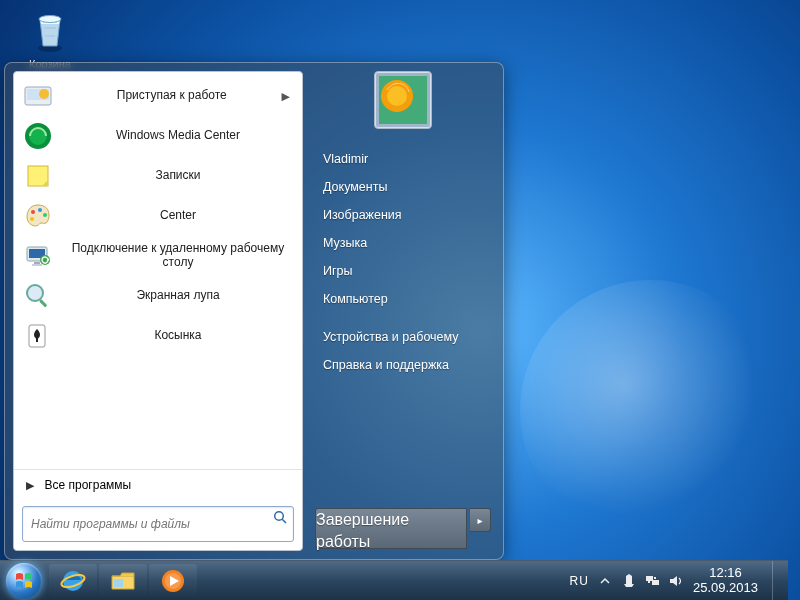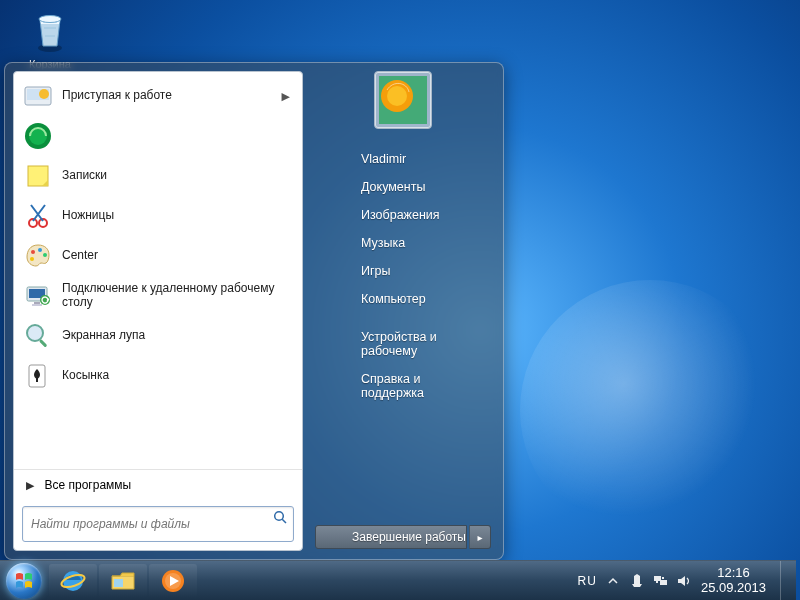--- a/index.html
+++ b/index.html
@@ -29,21 +29,21 @@
     box-shadow: 0 4px 18px rgba(0,0,0,0.45);
     display: flex; gap: 8px;
   }
   .left-pane {
     width: 290px; background: #fff; border-radius: 4px;
     display: flex; flex-direction: column; border:1px solid #b8c3cf;
   }
   .program-list { flex: 1; padding: 4px 2px; overflow:hidden; }
   .prog-item {
     display: flex; align-items: center; padding: 4px 6px; border-radius: 3px;
-    font-size: 12px; color: #202020; cursor: default; min-height: 40px;
+    font-size: 12px; color: #202020; cursor: default; min-height: 40px; text-align: center;
   }
   .prog-item .pic { width: 32px; height: 32px; margin-right: 8px; flex-shrink: 0; border-radius:3px; display:flex;align-items:center;justify-content:center; }
   .prog-item .lbl { flex: 1; line-height: 1.15; }
   .prog-item .chev { color:#555; font-size:11px; padding-right:4px; }
   .all-progs {
     display:flex; align-items:center; gap:10px; padding:8px 12px; font-size:12px;
     border-top:1px solid #e3e3e3; cursor:default;
   }
   .search-row { padding: 6px 8px 8px; }
   .search-box {
@@ -61,38 +61,37 @@
   .user-pic {
     width: 58px; height: 58px; border-radius:4px; padding:3px;
     background: rgba(255,255,255,0.55); border:1px solid #a8b8c8;
     box-shadow: inset 0 0 0 1px rgba(255,255,255,0.6);
     display:flex; align-items:center; justify-content:center;
   }
   .right-list { display:flex; flex-direction:column; padding: 0 4px; }
   .r-item {
     font-size: 12.5px; color: #fff; padding: 7px 8px; border-radius:3px; cursor:default;
     text-shadow: 0 1px 1px rgba(0,0,0,0.4);
-    margin-left: 38px;
   }
   .r-gap { height: 10px; }
   .shutdown-row { margin-top:auto; padding: 6px 4px 2px; display:flex; gap:2px; }
   .shutdown-btn {
-    flex:1; height:24px; font-size:12px; color:#fff; text-align:right; line-height:22px;
+    flex:1; height:41px; font-size:16px; color:#fff; text-align:left; line-height:22px;
     background: linear-gradient(#7a8796,#5a6876); border:1px solid #3e4a56; border-radius:3px 0 0 3px;
     text-shadow:0 1px 1px rgba(0,0,0,0.4);
   }
   .shutdown-arrow {
     width:22px; height:24px; background: linear-gradient(#7a8796,#5a6876);
     border:1px solid #3e4a56; border-left:1px solid #4a5764; border-radius:0 3px 3px 0;
     color:#fff; font-size:10px; display:flex;align-items:center;justify-content:center;
   }
 
   
   .taskbar {
-    position:absolute; left:0; right:4px; bottom:0; height:40px;
+    position:absolute; left:0; right:12px; bottom:0; height:40px;
     background: linear-gradient(#4f6a86, #2c4660 50%, #1c3248);
     border-top:1px solid rgba(255,255,255,0.2);
     display:flex; align-items:center; padding-right:6px;
   }
   .start-orb {
     width:48px; height:40px; display:flex; align-items:center; justify-content:center; cursor:default;
   }
   .orb {
     width:36px; height:36px; border-radius:50%;
     background: radial-gradient(circle at 35% 30%, #fff 0%, #a3d4ff 18%, #2976c6 55%, #0a3d74 100%);
@@ -147,43 +146,34 @@
         </div>
 
         <div class="prog-item">
           <div class="pic">
             <svg width="30" height="30" viewBox="0 0 30 30">
                 <circle cx="15" cy="15" r="13" fill="#0a8f3c"></circle>
                 <circle cx="15" cy="15" r="9" fill="#13b24f"></circle>
                 <path d="M7 15 a8 8 0 0 1 16 0" fill="none" stroke="#9be89f" stroke-width="2"></path>
               </svg>
           </div>
+          <div class="lbl">Windows Media Center</div>
         </div>
 
 
         <div class="prog-item">
           <div class="pic">
             <svg width="30" height="30" viewBox="0 0 30 30">
                 <rect x="5" y="5" width="20" height="20" fill="#fff176" stroke="#d4b83a"></rect>
                 <path d="M19 25 L25 19 L25 25 Z" fill="#e8d24a"></path>
               </svg>
           </div>
           <div class="lbl">Записки</div>
         </div>
 
-        <div class="prog-item">
-          <div class="pic">
-            <svg width="30" height="30" viewBox="0 0 30 30">
-                <circle cx="10" cy="22" r="4" fill="none" stroke="#d33" stroke-width="2"></circle>
-                <circle cx="20" cy="22" r="4" fill="none" stroke="#d33" stroke-width="2"></circle>
-                <path d="M8 4 L20 20 M22 4 L10 20" stroke="#2b6fb3" stroke-width="2"></path>
-              </svg>
-          </div>
-          <div class="lbl">Ножницы</div>
-        </div>
 
         <div class="prog-item">
           <div class="pic">
             <svg width="30" height="30" viewBox="0 0 30 30">
                 <path d="M15 4 C7 4 4 10 4 16 c0 6 5 9 9 9 c3 0 3-3 5-3 c2 0 3 1 5 0 c2-1 3-5 3-8 C26 8 22 4 15 4 Z" fill="#f3e6c4" stroke="#c8a85a"></path>
                 <circle cx="10" cy="11" r="2" fill="#e74c3c"></circle>
                 <circle cx="17" cy="9" r="2" fill="#3498db"></circle>
                 <circle cx="22" cy="14" r="2" fill="#2ecc71"></circle>
                 <circle cx="9" cy="18" r="2" fill="#f1c40f"></circle>
               </svg>

